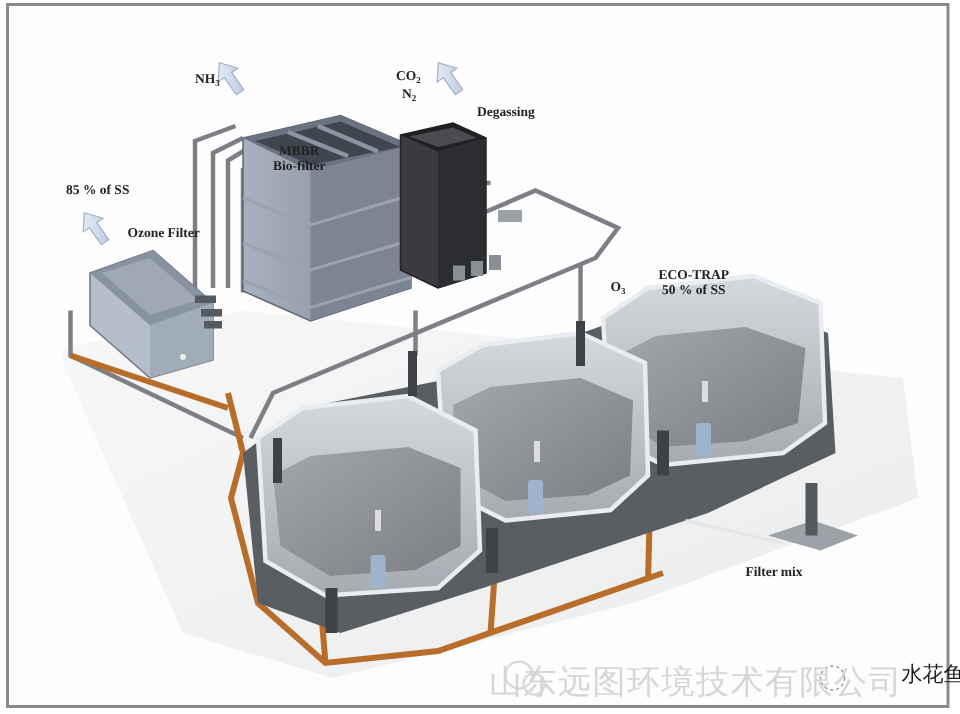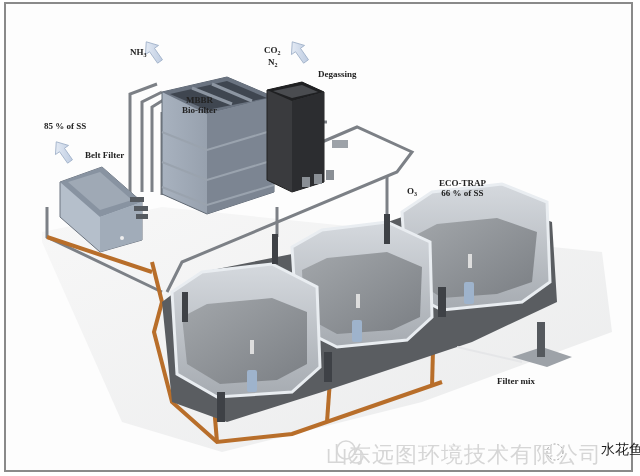--- a/index.html
+++ b/index.html
@@ -151,20 +151,20 @@
   </g>
   <circle cx="553" cy="450" r="8" fill="none" stroke="#999" stroke-dasharray="2,2"></circle>
 </svg>
 
 <div class="lbl" style="left:124px;top:43px;"><span>NH</span><sub>3</sub></div>
 <div class="lbl c" style="left:176px;top:43px;"><span>MBBR</span><br><span>Bio-filter</span></div>
 <div class="lbl" style="left:258px;top:41px;"><span>CO</span><sub>2</sub></div>
 <div class="lbl" style="left:262px;top:53px;"><span>N</span><sub>2</sub></div>
 <div class="lbl" style="left:312px;top:65px;text-align:center;">Degassing</div>
 <div class="lbl" style="left:14px;top:117px;padding-left:24px;">85 % of SS</div>
-<div class="lbl" style="left:79px;top:146px;">Belt Filter</div>
-<div class="lbl c" style="left:433px;top:126px;"><span>ECO-TRAP</span><br><span>66 % of SS</span></div>
+<div class="lbl" style="left:79px;top:146px;">Ozone Filter</div>
+<div class="lbl c" style="left:433px;top:126px;"><span>ECO-TRAP</span><br><span>50 % of SS</span></div>
 <div class="lbl" style="left:401px;top:182px;"><span>O</span><sub>3</sub></div>
 <div class="lbl" style="left:491px;top:372px;">Filter mix</div>
 </div>
 
 <div class="wm">山东远图环境技术有限公司</div>
 <div class="wm2">水花鱼</div>
 
 </body></html>

